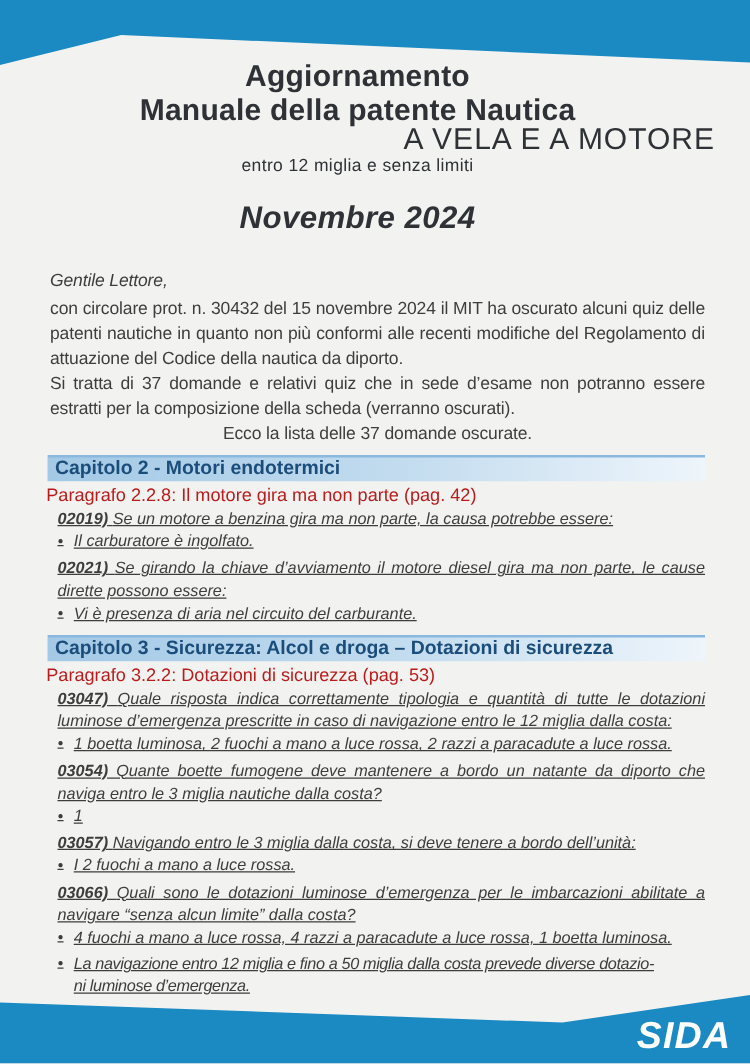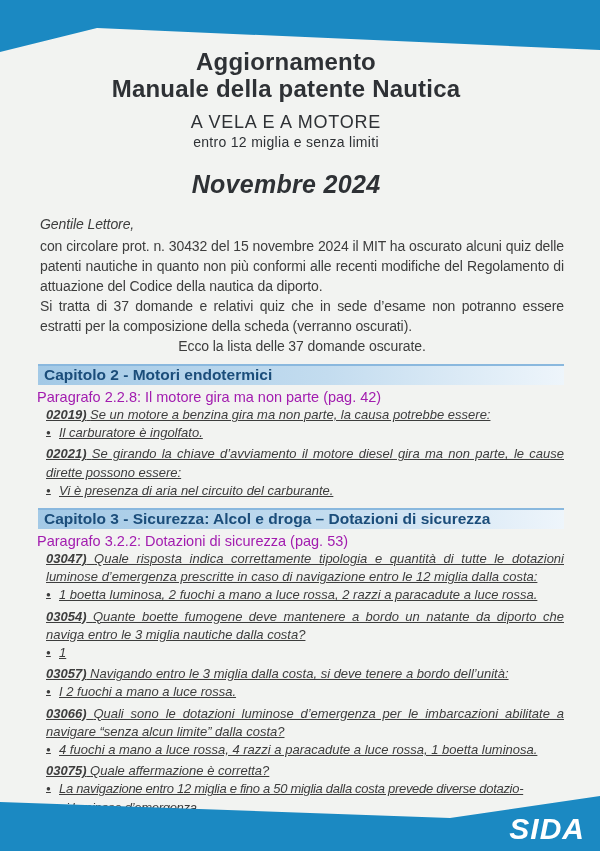--- a/index.html
+++ b/index.html
@@ -27,42 +27,42 @@
     position:absolute;right:15px;bottom:7px;
     color:#ffffff;font-weight:bold;font-style:italic;
     font-size:30px;letter-spacing:1px;line-height:1;
   }
   
   .header{
     position:absolute;top:48px;left:0;width:572px;
     text-align:center;color:#2e3135;
   }
   .t1,.t2{font-size:24px;font-weight:bold;margin:0;line-height:27px;letter-spacing:0.2px;}
-  .s1{margin-top:10px;font-size:18px;line-height:20px;letter-spacing:0.8px;}
+  .s1{font-size:24px;line-height:20px;letter-spacing:0.8px;text-align:right;}
   .s2{font-size:14px;line-height:21px;letter-spacing:0.3px;}
   .edate{margin-top:17px;font-size:25px;font-weight:bold;font-style:italic;letter-spacing:0.3px;}
   
   .main{
     position:absolute;top:214px;left:40px;width:524px;
     color:#3d3d3d;font-size:14px;letter-spacing:-0.1px;
   }
   .greet{font-style:italic;margin:0 0 2px;line-height:20px;}
   .ip{margin:0;line-height:20px;text-align:justify;}
   .ip-last{margin:0;line-height:20px;text-align:center;}
   .chapbar{
     margin:8px 0 4px -2px;height:21px;line-height:21px;
     background:linear-gradient(90deg,#a3c9e6 0%,#c3dcef 55%,#eef5fb 100%);
     box-shadow:inset 0 2px 0 #8ab8de;
   }
   .chapbar .chaptxt{
     font-weight:bold;font-size:15.5px;color:#1b4d7a;
     padding-left:6px;letter-spacing:0;
   }
   .parahead{
-    color:#a21caf;font-size:14.5px;line-height:16px;
+    color:#b91c1c;font-size:14.5px;line-height:16px;
     margin:0 0 1px -3px;letter-spacing:0;
   }
   .qblock{
     margin:0 0 3px 6px;font-style:italic;
     font-size:13px;line-height:18.2px;letter-spacing:0;text-decoration:underline;
   }
   .q{margin:0;text-align:justify;}
   .qnum{font-weight:bold;}
   .ans{display:flex;}
   .dot{flex:0 0 13px;font-style:normal;font-size:8px;line-height:18.2px;color:#3d3d3d;}
@@ -146,21 +146,20 @@
 
       <div class="qblock">
         <p class="q"><span class="qnum">03066)</span> <span>Quali sono le dotazioni luminose d’emergenza per le imbarcazioni abilitate a navigare “senza alcun limite” dalla costa?</span></p>
         <div class="ans">
           <span class="dot">●</span>
           <span class="anstxt">4 fuochi a mano a luce rossa, 4 razzi a paracadute a luce rossa, 1 boetta luminosa.</span>
         </div>
       </div>
 
       <div class="qblock">
-        <p class="q"><span class="qnum">03075)</span> <span>Quale affermazione è corretta?</span></p>
         <div class="ans">
           <span class="dot">●</span>
           <span class="anstxt pre">La navigazione entro 12 miglia e fino a 50 miglia dalla costa prevede diverse dotazio-
 ni luminose d’emergenza.</span>
         </div>
       </div>
     </section>
 
   </div>
 

